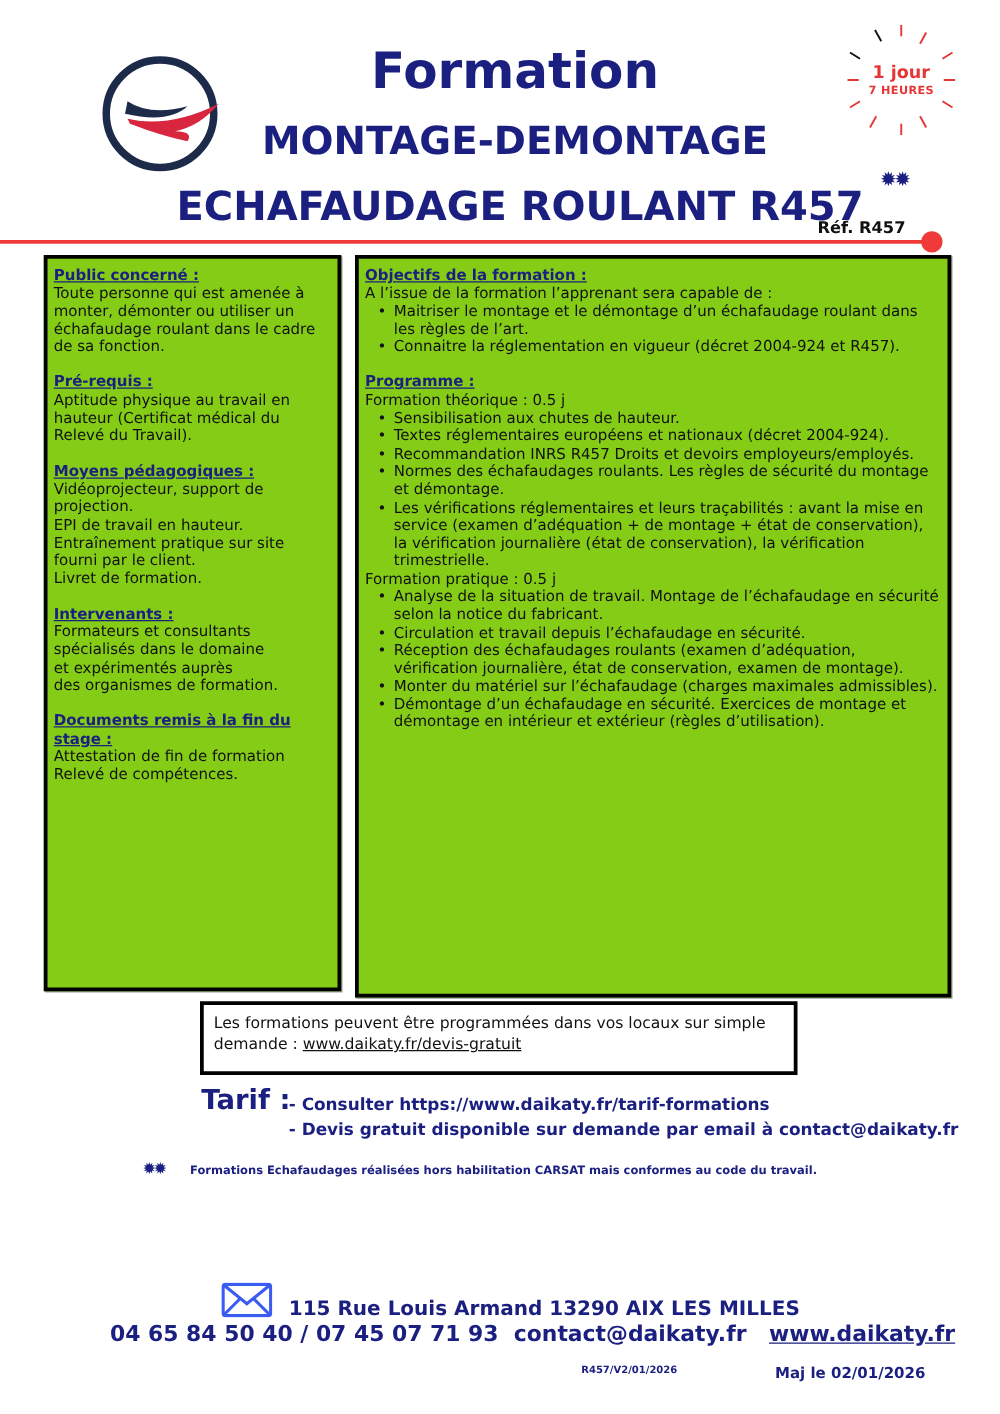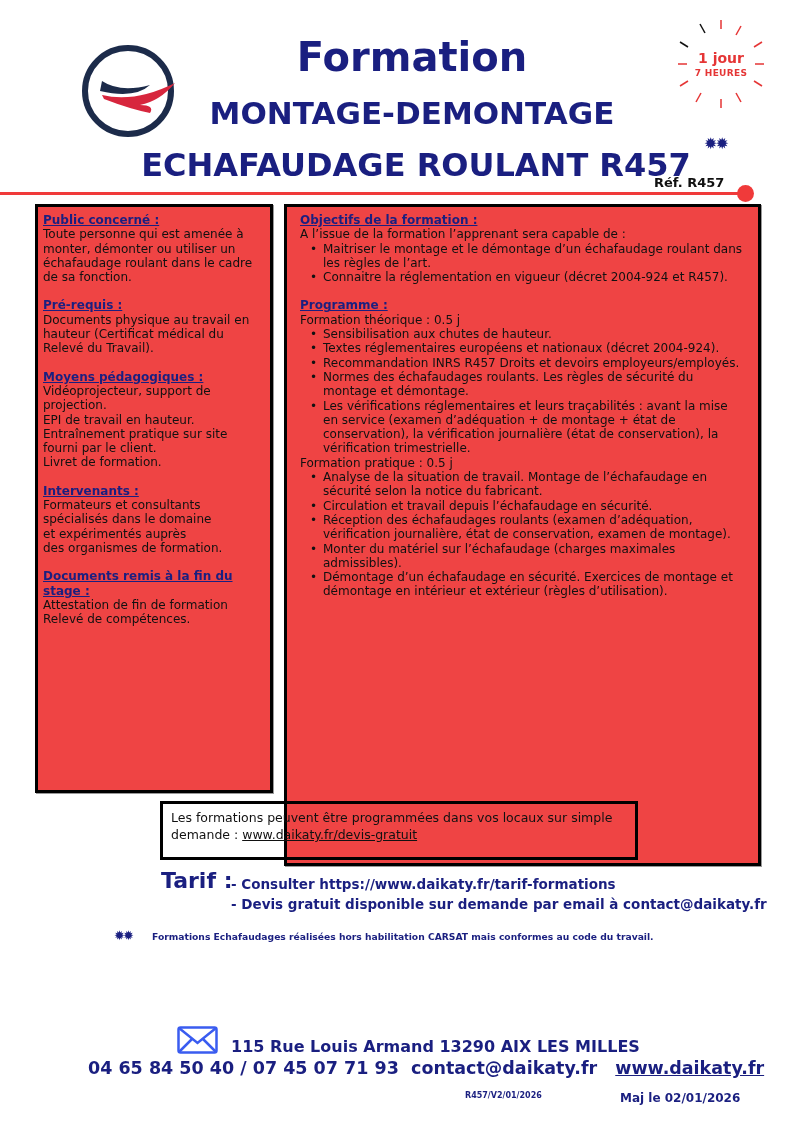--- a/index.html
+++ b/index.html
@@ -17,23 +17,23 @@
 
   .badge { position: absolute; left: 676px; top: 16px; width: 90px; height: 96px; }
   .badge-text1 { position: absolute; left: 676px; top: 50px; width: 90px; text-align: center; color: #e53535; font-weight: bold; font-size: 14px; }
   .badge-text2 { position: absolute; left: 676px; top: 68px; width: 90px; text-align: center; color: #e53535; font-weight: bold; font-size: 9px; letter-spacing: 0.3px; }
 
   .stars-top { position: absolute; left: 704px; top: 134px; color: #1a1f80; font-size: 16px; letter-spacing: -2px; }
 
   .redline { position: absolute; left: 0; top: 192px; width: 742px; height: 3px; background: #f03a3a; }
   .reddot { position: absolute; left: 737px; top: 185px; width: 17px; height: 17px; border-radius: 50%; background: #f03a3a; }
 
-  .box { position: absolute; border: 3px solid #000; box-shadow: 1px 1px 0 #999; background: #ef4444; font-size: 12px; line-height: 14.3px; font-family: "DejaVu Sans", sans-serif; }
+  .box { position: absolute; border: 3px solid #000; box-shadow: 1px 1px 0 #999; background: #84cc16; font-size: 12px; line-height: 14.3px; font-family: "DejaVu Sans", sans-serif; }
   .box-left { left: 35px; top: 204px; width: 238px; height: 589px; padding: 6px 5px; }
-  .box-right { left: 284px; top: 204px; width: 477px; height: 662px; padding: 6px 13px; }
+  .box-right { left: 284px; top: 204px; width: 477px; height: 594px; padding: 6px 5px; }
   .sec-h { color: #1a1f80; font-weight: bold; text-decoration: underline; display: block; }
   .gap { height: 14px; }
   .line { display: block; }
   ul.bul { list-style: none; margin: 0; padding: 0; }
   ul.bul li { position: relative; padding-left: 23px; }
   ul.bul li::before { content: "\2022"; position: absolute; left: 10px; top: 0; }
 
   .box-mid { position: absolute; left: 160px; top: 801px; width: 478px; height: 59px; border: 3px solid #000; font-size: 12.5px; line-height: 17px; padding: 5px 8px; }
   .box-mid a { color: #111; text-decoration: underline; }
 
@@ -95,21 +95,21 @@
   <div>
     <span class="sec-h">Public concerné :</span>
     <span class="line">Toute personne qui est amenée à</span>
     <span class="line">monter, démonter ou utiliser un</span>
     <span class="line">échafaudage roulant dans le cadre</span>
     <span class="line">de sa fonction.</span>
   </div>
   <div class="gap"></div>
   <div>
     <span class="sec-h">Pré-requis :</span>
-    <span class="line">Documents physique au travail en</span>
+    <span class="line">Aptitude physique au travail en</span>
     <span class="line">hauteur (Certificat médical du</span>
     <span class="line">Relevé du Travail).</span>
   </div>
   <div class="gap"></div>
   <div>
     <span class="sec-h">Moyens pédagogiques :</span>
     <span class="line">Vidéoprojecteur, support de</span>
     <span class="line">projection.</span>
     <span class="line">EPI de travail en hauteur.</span>
     <span class="line">Entraînement pratique sur site</span>

